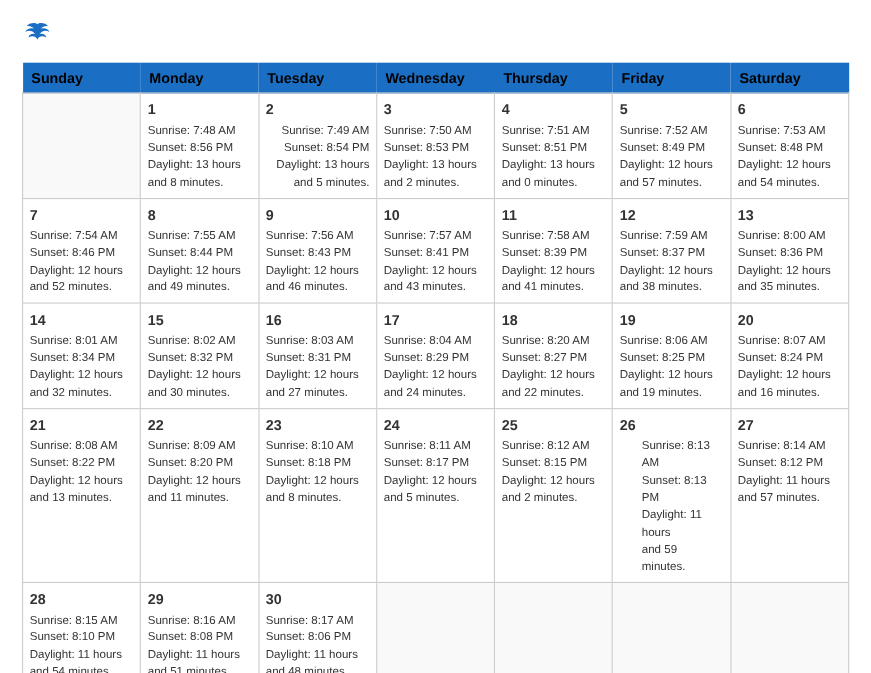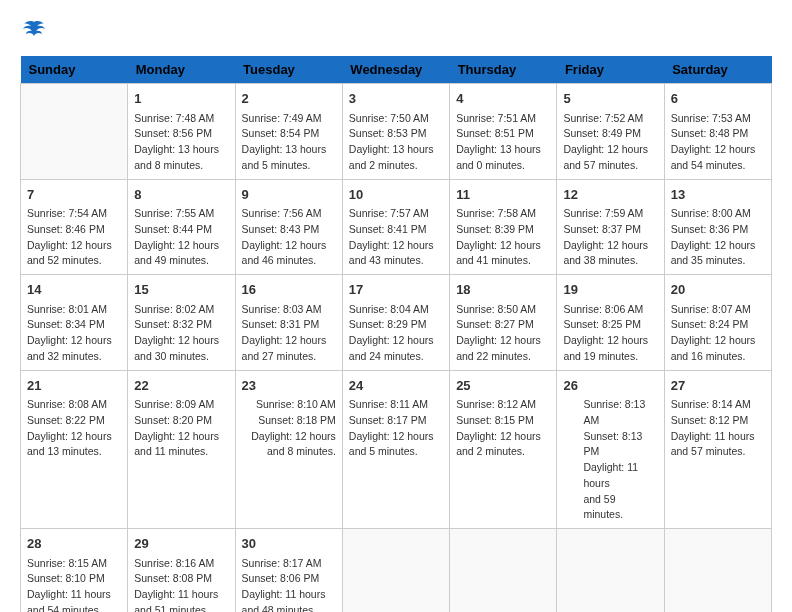--- a/index.html
+++ b/index.html
@@ -124,21 +124,21 @@
         <td class="empty-cell"></td>
         <td>
           <span class="day-num">1</span>
           <div class="cell-info" style="white-space: pre-line;">Sunrise: 7:48 AM
 Sunset: 8:56 PM
 Daylight: 13 hours
 and 8 minutes.</div>
         </td>
         <td>
           <span class="day-num">2</span>
-          <div class="cell-info" style="white-space: pre-line;">Sunrise: 7:49 AM
+          <div class="cell-info" style="white-space: pre-line; text-align: right;">Sunrise: 7:49 AM
 Sunset: 8:54 PM
 Daylight: 13 hours
 and 5 minutes.</div>
         </td>
         <td>
           <span class="day-num">3</span>
           <div class="cell-info" style="white-space: pre-line;">Sunrise: 7:50 AM
 Sunset: 8:53 PM
 Daylight: 13 hours
 and 2 minutes.</div>
@@ -240,21 +240,21 @@
         </td>
         <td>
           <span class="day-num">17</span>
           <div class="cell-info" style="white-space: pre-line;">Sunrise: 8:04 AM
 Sunset: 8:29 PM
 Daylight: 12 hours
 and 24 minutes.</div>
         </td>
         <td>
           <span class="day-num">18</span>
-          <div class="cell-info" style="white-space: pre-line;">Sunrise: 8:50 AM
+          <div class="cell-info" style="white-space: pre-line;">Sunrise: 8:20 AM
 Sunset: 8:27 PM
 Daylight: 12 hours
 and 22 minutes.</div>
         </td>
         <td>
           <span class="day-num">19</span>
           <div class="cell-info" style="white-space: pre-line;">Sunrise: 8:06 AM
 Sunset: 8:25 PM
 Daylight: 12 hours
 and 19 minutes.</div>
@@ -277,21 +277,21 @@
         </td>
         <td>
           <span class="day-num">22</span>
           <div class="cell-info" style="white-space: pre-line;">Sunrise: 8:09 AM
 Sunset: 8:20 PM
 Daylight: 12 hours
 and 11 minutes.</div>
         </td>
         <td>
           <span class="day-num">23</span>
-          <div class="cell-info" style="white-space: pre-line; text-align: right;">Sunrise: 8:10 AM
+          <div class="cell-info" style="white-space: pre-line;">Sunrise: 8:10 AM
 Sunset: 8:18 PM
 Daylight: 12 hours
 and 8 minutes.</div>
         </td>
         <td>
           <span class="day-num">24</span>
           <div class="cell-info" style="white-space: pre-line;">Sunrise: 8:11 AM
 Sunset: 8:17 PM
 Daylight: 12 hours
 and 5 minutes.</div>

